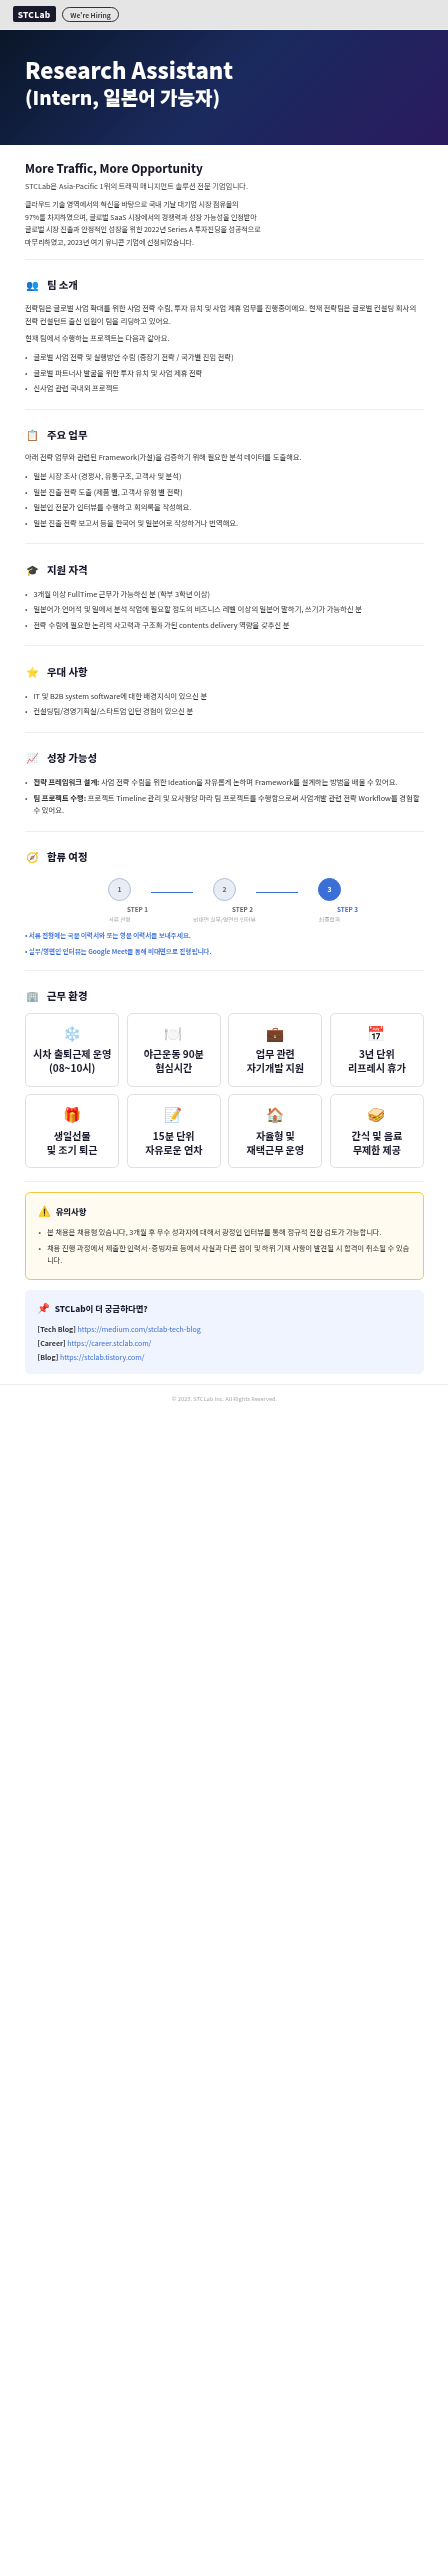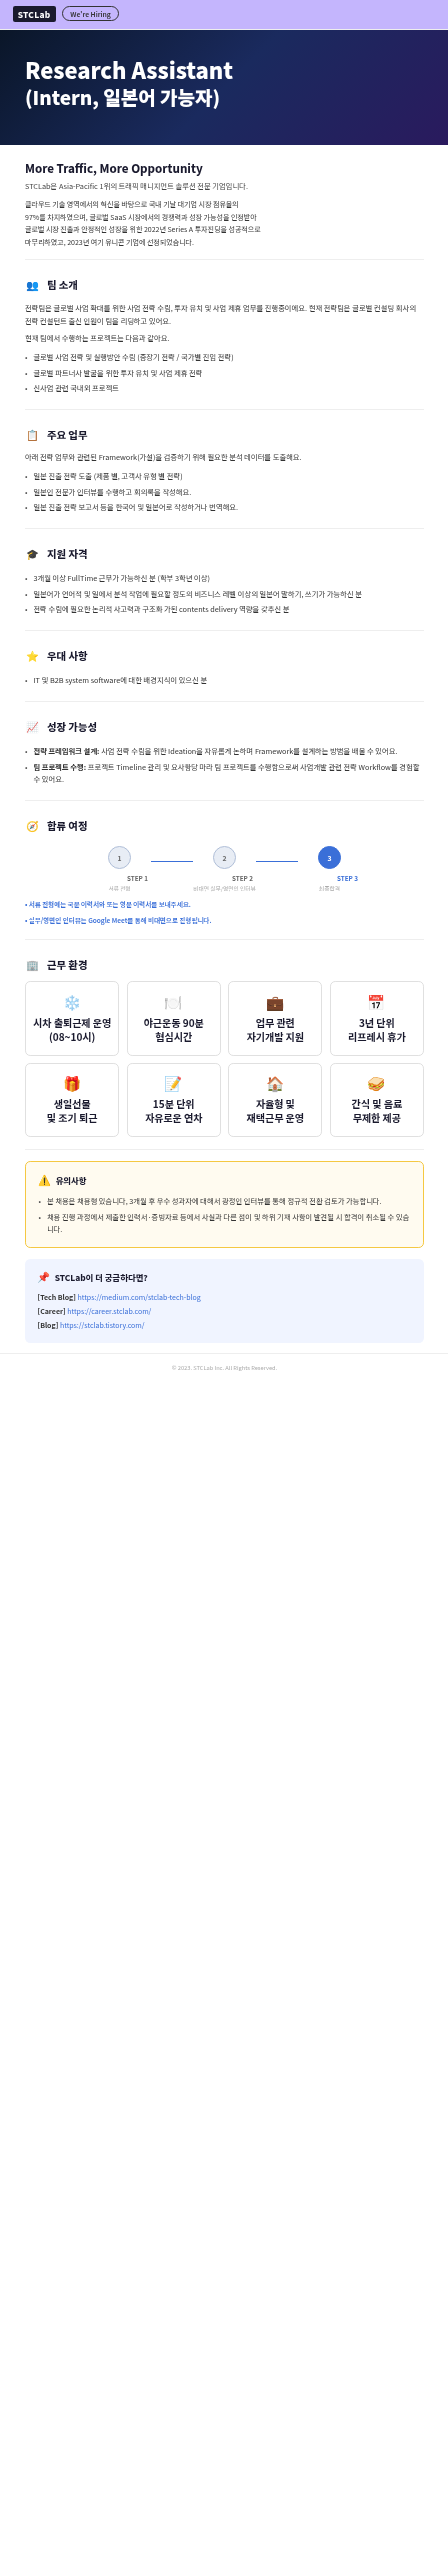--- a/index.html
+++ b/index.html
@@ -7,23 +7,23 @@
       font-family: 'Apple SD Gothic Neo', 'Malgun Gothic', 'Noto Sans KR', sans-serif;
       background: #fff;
       color: #222;
       width: 449px;
       margin: 0 auto;
     }
 
     
     .top-bar {
       display: flex;
-      align-items: flex-start;
+      align-items: flex-end;
       padding: 6.3px 12.5px;
-      background: #c4b5fd;
+      background: #e5e5e5;
       border-bottom: 0.5px solid #eee;
       gap: 6.3px;
     }
     .logo {
       font-weight: 800;
       font-size: 8.4px;
       color: #1a1a2e;
       background: #1a1a2e;
       color: #fff;
       padding: 2.1px 5.2px;
@@ -346,20 +346,21 @@
     </ul>
   </div>
 
   <div class="section">
     <div class="section-header">
       <span class="section-icon">📋</span>
       <span class="section-title">주요 업무</span>
     </div>
     <div class="section-body">아래 전략 업무와 관련된 Framework(가설)을 검증하기 위해 필요한 분석 데이터를 도출해요.</div>
     <ul class="bullet-list">
+      <li>일본 시장 조사 (경쟁사, 유통구조, 고객사 및 분석)</li>
       <li>일본 진출 전략 도출 (제품 별, 고객사 유형 별 전략)</li>
       <li>일본인 전문가 인터뷰를 수행하고 회의록을 작성해요.</li>
       <li>일본 진출 전략 보고서 등을 한국어 및 일본어로 작성하거나 번역해요.</li>
     </ul>
   </div>
 
   <div class="section">
     <div class="section-header">
       <span class="section-icon">🎓</span>
       <span class="section-title">지원 자격</span>
@@ -371,20 +372,21 @@
     </ul>
   </div>
 
   <div class="section">
     <div class="section-header">
       <span class="section-icon">⭐</span>
       <span class="section-title">우대 사항</span>
     </div>
     <ul class="bullet-list">
       <li>IT 및 B2B system software에 대한 배경지식이 있으신 분</li>
+      <li>컨설팅팀/경영기획실/스타트업 인턴 경험이 있으신 분</li>
     </ul>
   </div>
 
   <div class="section">
     <div class="section-header">
       <span class="section-icon">📈</span>
       <span class="section-title">성장 가능성</span>
     </div>
     <ul class="bullet-list">
       <li>

